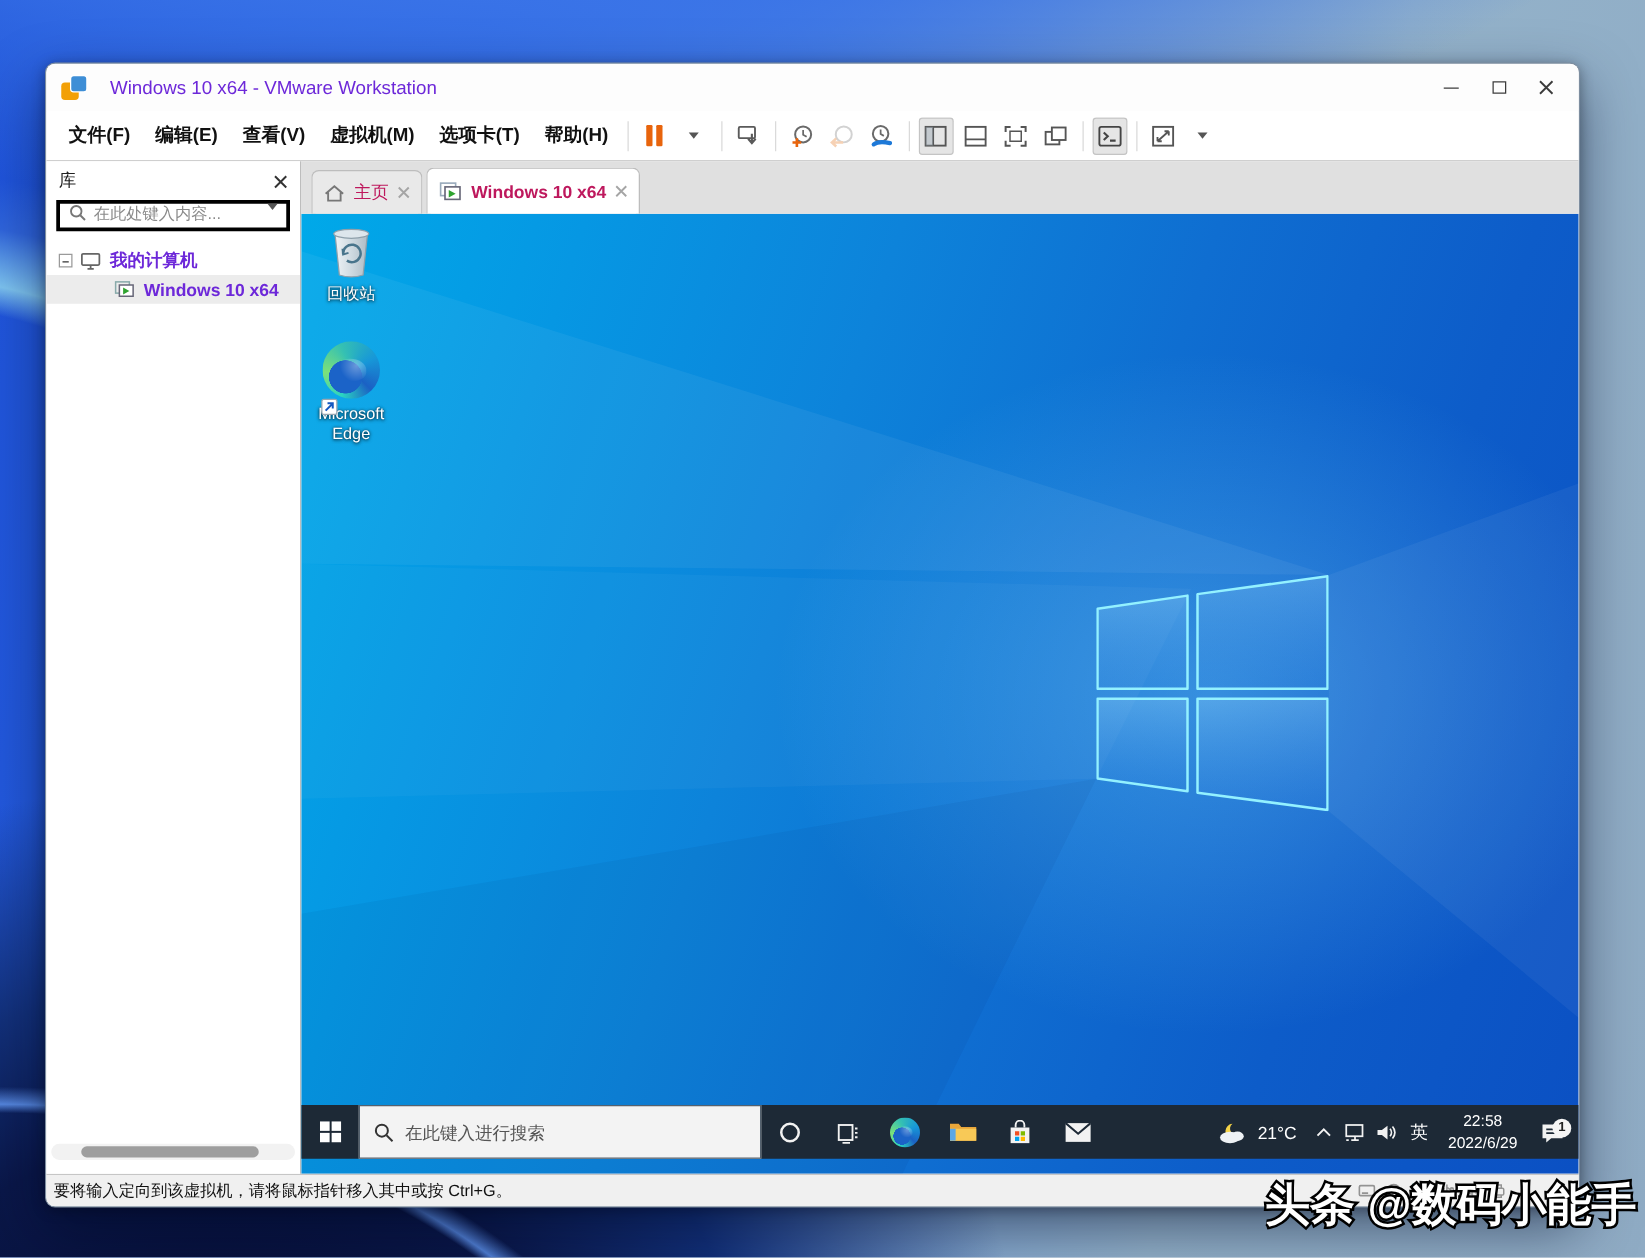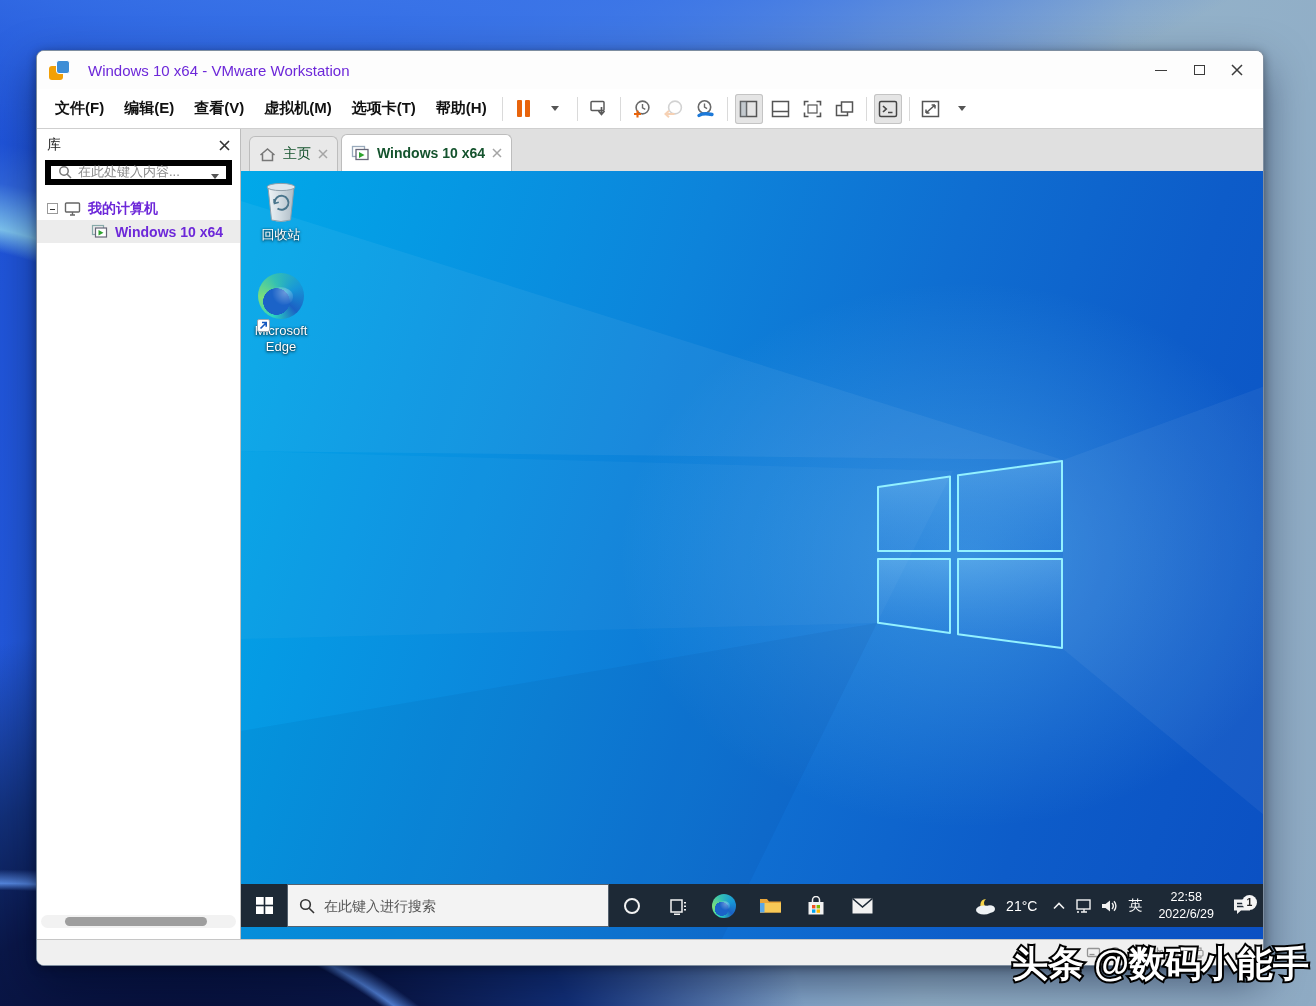--- a/index.html
+++ b/index.html
@@ -38,34 +38,34 @@
   .tb-btn.disabled{opacity:.38;}
   .pausebars{display:flex;gap:3px;}
   .pausebars span{width:5px;height:17px;background:#e8640c;border-radius:1px;}
   .tb-caret{width:0;height:0;border-left:4px solid transparent;border-right:4px solid transparent;border-top:5px solid #555;margin:0 4px 0 2px;}
 
   
   .content{flex:1;display:flex;min-height:0;}
   .sidebar{width:204px;flex:0 0 204px;background:#fff;border-right:1px solid #bdbdbd;position:relative;}
   .lib-head{height:28px;display:flex;align-items:center;padding:4px 10px 0 10px;font-size:14px;color:#222;}
   .lib-close{margin-left:auto;display:flex;}
-  .lib-search{margin:3px 8px 0 8px;height:25px;border:6px solid #000000;display:flex;align-items:flex-end;gap:6px;padding:0 7px;background:#fff;}
+  .lib-search{margin:3px 8px 0 8px;height:25px;border:3px solid #000000;display:flex;align-items:flex-start;gap:6px;padding:0 7px;background:#fff;}
   .lib-search input{border:none;outline:none;flex:1;min-width:0;font-size:13px;color:#444;background:transparent;}
   .lib-search input::placeholder{color:#8a8a8a;}
   .tree{margin-top:12px;font-size:14px;color:#6d28d9;font-weight:bold;}
   .t-row{height:23px;display:flex;align-items:center;gap:6px;padding-left:10px;white-space:nowrap;}
   .t-row.child{padding-left:54px;background:#ececec;}
   .expander{width:11px;height:11px;border:1px solid #9a9a9a;position:relative;background:#fff;flex:0 0 11px;}
   .expander::after{content:"";position:absolute;left:2px;top:4.5px;width:5px;height:1px;background:#333;}
   .hscroll{position:absolute;left:4px;right:4px;bottom:11px;height:13px;background:#f2f2f2;border-radius:7px;}
   .hscroll .thumb{position:absolute;left:24px;top:2px;width:142px;height:9px;background:#9e9e9e;border-radius:5px;}
 
   .main{flex:1;display:flex;flex-direction:column;min-width:0;}
   .tabstrip{height:42px;flex:0 0 42px;background:#e0e0e0;display:flex;align-items:flex-end;padding-left:8px;gap:3px;}
-  .tab{height:35px;display:flex;align-items:center;gap:7px;padding:0 9px;font-size:14px;color:#14532d;background:#e9e9e9;border:1px solid #bdbdbd;border-bottom:none;border-radius:6px 6px 0 0;}
+  .tab{height:35px;display:flex;align-items:center;gap:7px;padding:0 9px;font-size:14px;color:#be185d;background:#e9e9e9;border:1px solid #bdbdbd;border-bottom:none;border-radius:6px 6px 0 0;}
   .tab.active{background:#fff;font-weight:bold;height:37px;}
 
   
   .viewport{flex:1;position:relative;overflow:hidden;min-height:0;}
   .wp-guest{position:absolute;inset:0;
     background:
       radial-gradient(560px 440px at 71% 50%, rgba(130,220,255,.35), rgba(130,220,255,0) 62%),
       linear-gradient(108deg,#00a9e9 0%,#0697e3 18%,#0d83da 38%,#0f6ed1 58%,#0d5cc9 78%,#0b50c3 100%);}
   .beams{position:absolute;inset:0;}
   .wlogo{position:absolute;left:636px;top:289px;}
@@ -434,20 +434,21 @@
                 </svg>
               <span class="badge">1</span>
             </span>
           </span>
         </div>
       </div>
     </div>
   </div>
 
   <div class="statusbar">
+    <span>要将输入定向到该虚拟机，请将鼠标指针移入其中或按 Ctrl+G。</span>
     <span class="status-icons">
       <svg width="15" height="13" fill="none" stroke="#8a8a8a" stroke-width="1.3">
           <rect x="1.5" y="2.5" width="12" height="8" rx="1"></rect>
           <path d="M3.5,8.5 h5"></path>
         </svg>
       <svg width="14" height="14" fill="none" stroke="#8a8a8a" stroke-width="1.3">
           <circle cx="7" cy="7" r="5.3"></circle>
           <circle cx="7" cy="7" r="1.4"></circle>
         </svg>
       <svg width="15" height="13" fill="none" stroke="#4aa6a0" stroke-width="1.3">

